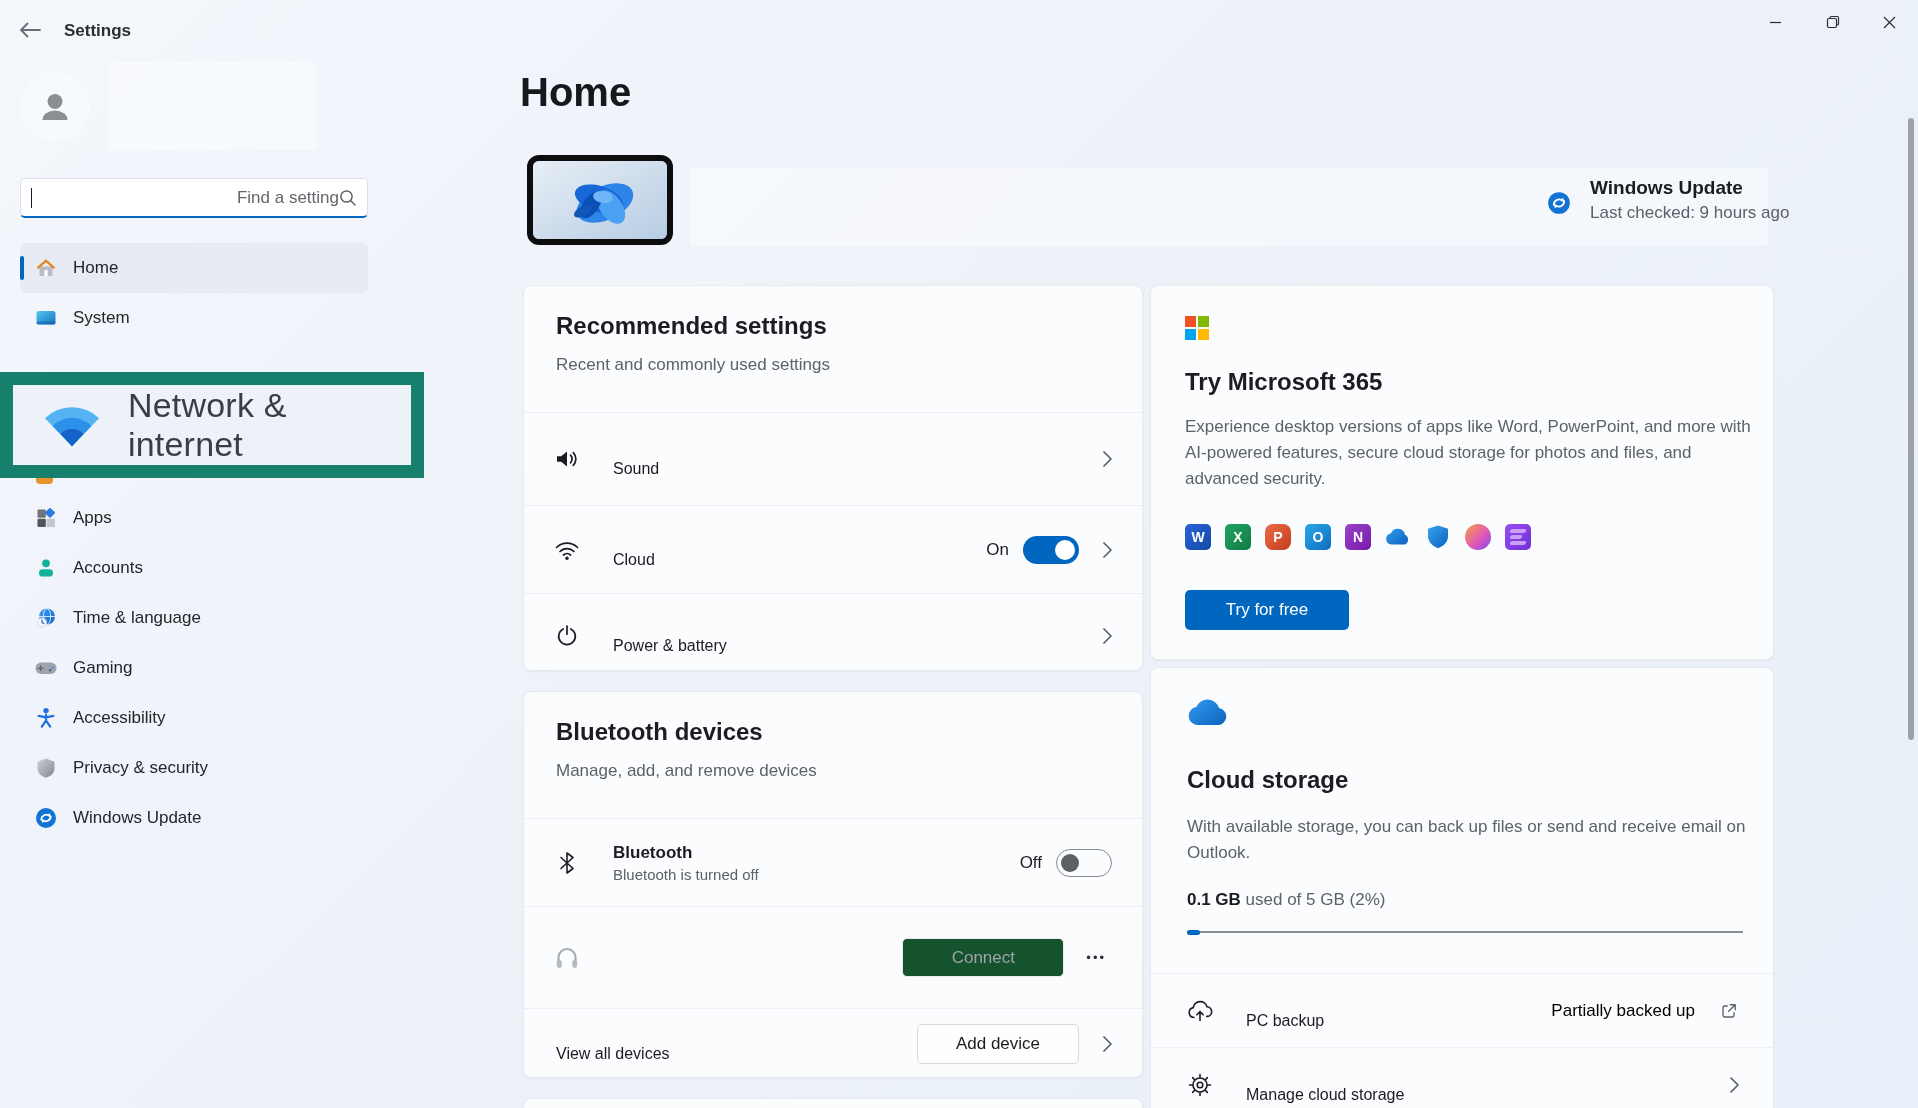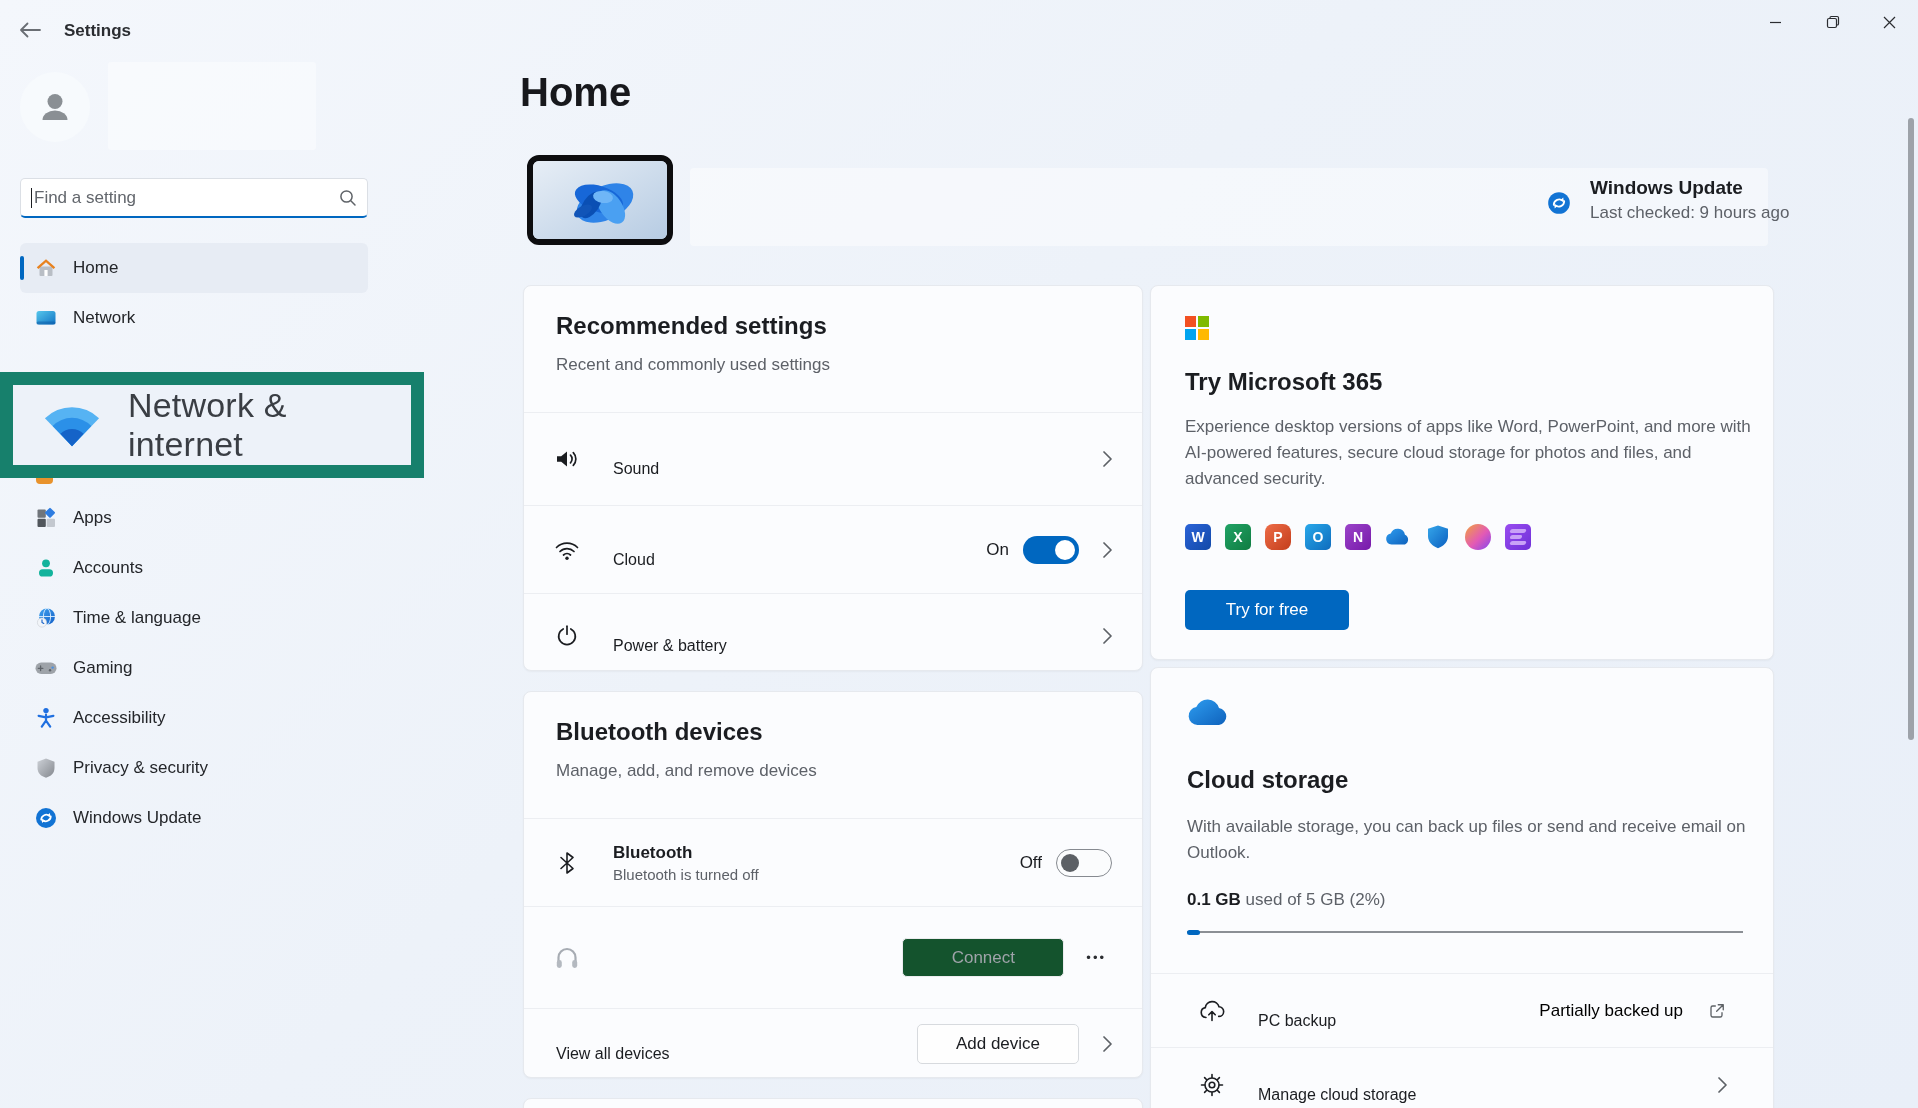--- a/index.html
+++ b/index.html
@@ -16,21 +16,21 @@
   .win-btn { width:57px; height:44px; border:none; background:transparent; display:flex; align-items:center; justify-content:center; }
 
   
   .avatar { position:absolute; left:20px; top:72px; width:70px; height:70px; border-radius:50%;
             background:#f7fafd; display:flex; align-items:center; justify-content:center; }
   .side-skel { position:absolute; left:108px; top:62px; width:208px; height:88px; background:rgba(255,255,255,.42); border-radius:3px; }
   .search-box { position:absolute; left:20px; top:178px; width:348px; height:40px; background:#ffffff;
                 border:1px solid #dbdfe5; border-bottom:2px solid #0067c0; border-radius:5px;
                 display:flex; align-items:center; padding:0 10px; }
   .caret { width:1px; height:20px; background:#1b1d21; margin-right:2px; }
-  .search-ph { font-size:17px; color:#62666c; flex:1; }
+  .search-ph { font-size:17px; color:#62666c; flex:1;text-align:right; }
   .nav-item { position:absolute; left:20px; width:348px; height:50px; display:flex; align-items:center;
               padding-left:14px; border-radius:6px; cursor:pointer; }
   .nav-item.selected { background:#e7ecf4; }
   .nav-ind { position:absolute; left:0; top:13px; width:4px; height:24px; border-radius:2px; background:#0067c0; }
   .nav-ic { width:24px; height:24px; flex:0 0 24px; display:flex; align-items:center; justify-content:center; }
   .nav-label { margin-left:15px; font-size:17px; color:#24262a; }
   .pers-sliver { position:absolute; left:36px; top:478px; width:17px; height:6px; border-radius:0 0 4px 4px; background:#e8922c; }
 
   
   .annotation { position:absolute; left:0; top:372px; width:424px; height:106px; background:#17806c;
@@ -92,21 +92,21 @@
   .ic-clipchamp { background:linear-gradient(135deg,#9a4df0,#6f30d8); position:relative; overflow:hidden; }
   .ic-clipchamp i { position:absolute; left:5px; width:16px; height:4px; background:#c9a2f7; border-radius:2px; transform:skewX(-18deg); }
 
   
   .cloud-title { position:absolute; left:36px; top:98px; font-size:24px; font-weight:700; }
   .cloud-desc { position:absolute; left:36px; top:146px; width:562px; font-size:17px; line-height:26px; color:#5d6168; }
   .usage { position:absolute; left:36px; top:222px; font-size:17px; color:#5d6168; }
   .usage b { color:#1b1d21; }
   .progress-track { position:absolute; left:36px; top:263px; width:556px; height:2px; background:#8b8f95; }
   .progress-fill { position:absolute; left:36px; top:262px; width:13px; height:5px; border-radius:3px; background:#0067c0; }
-  .c-row { position:absolute; left:0; width:624px; display:flex; align-items:center; padding:0 48px; border-top:1px solid #eceef2; cursor:pointer; }
+  .c-row { position:absolute; left:0; width:624px; display:flex; align-items:center; padding:0 36px; border-top:1px solid #eceef2; cursor:pointer; }
   .status-amber { font-size:17px; color:#000000; }
 
   .scroll-thumb { position:absolute; left:1908px; top:118px; width:6px; height:622px; border-radius:3px; background:#9da2a9; cursor:pointer; }
   svg { display:block; }
 </style>
 </head>
 <body>
 
 <div class="screen">
 
@@ -175,21 +175,21 @@
           <defs>
             <linearGradient id="gsys" x1="0" y1="0" x2="1" y2="1">
               <stop offset="0" stop-color="#56c7ec"></stop>
               <stop offset="1" stop-color="#1173c4"></stop>
             </linearGradient>
           </defs>
           <rect x="2.5" y="5" width="19" height="13.5" rx="2.5" fill="url(#gsys)"></rect>
           <rect x="2.5" y="15.5" width="19" height="3" rx="1.5" fill="#0d5ca8" opacity=".55"></rect>
         </svg>
     </span>
-    <span class="nav-label">Network</span>
+    <span class="nav-label">System</span>
   </div>
   <div class="pers-sliver"></div>
   <div class="nav-item" style="top:493px">
     <span class="nav-ic">
       <svg width="24" height="24" viewBox="0 0 24 24">
           <rect x="3.5" y="3.5" width="8.3" height="8.3" rx="1" fill="#70757b"></rect>
           <rect x="3.5" y="12.7" width="8.3" height="8.3" rx="1" fill="#51565c"></rect>
           <rect x="12.7" y="12.7" width="8.3" height="8.3" rx="1" fill="#c3c8cf"></rect>
           <rect x="12.2" y="3" width="7.6" height="7.6" rx="1" transform="rotate(45 16 6.8)" fill="#2e7ce0"></rect>
         </svg>

